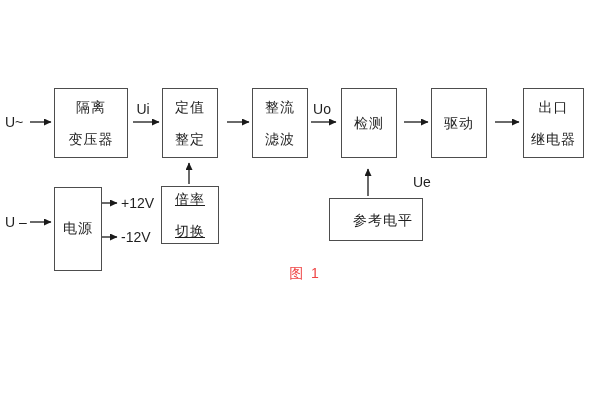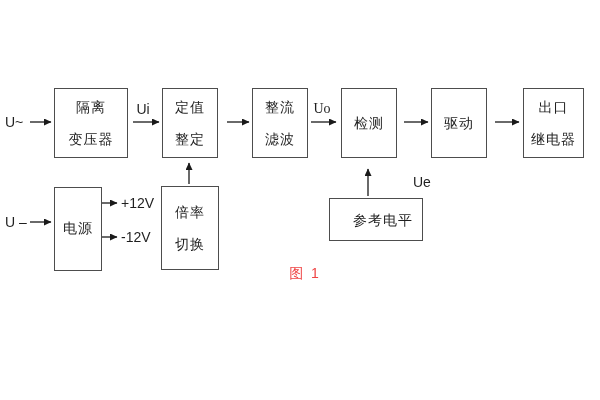--- a/index.html
+++ b/index.html
@@ -37,34 +37,34 @@
     text-align: center;
     letter-spacing: 1px;
   }
   .b-isolation  { left: 54px;  top: 88px;  width: 74px; height: 70px; }
   .b-setting    { left: 162px; top: 88px;  width: 56px; height: 70px; }
   .b-rectifier  { left: 252px; top: 88px;  width: 56px; height: 70px; }
   .b-level      { left: 341px; top: 88px;  width: 56px; height: 70px; }
   .b-drive      { left: 431px; top: 88px;  width: 56px; height: 70px; }
   .b-relay      { left: 523px; top: 88px;  width: 61px; height: 70px; }
   .b-power      { left: 54px;  top: 187px; width: 48px; height: 84px; font-family: Liberation Serif, serif; }
-  .b-rate       { left: 161px; top: 186px; width: 58px; height: 84px; }
+  .b-rate       { left: 161px; top: 186px; width: 58px; height: 58px; text-decoration: underline; }
   .b-reference  { left: 329px; top: 198px; width: 94px; height: 43px; padding-left: 14px; }
 
   .lbl {
     position: absolute;
     font-size: 14px;
     line-height: 16px;
     color: #1f1f1f;
     white-space: nowrap;
   }
   .lbl-uac   { left: 5px;   top: 114px; }
   .lbl-udc   { left: 5px;   top: 214px; }
   .lbl-ui    { left: 128px; top: 101px; width: 30px; text-align: center; }
-  .lbl-uo    { left: 306px; top: 101px; width: 32px; text-align: center; font-family: Liberation Serif, serif; }
+  .lbl-uo    { left: 306px; top: 101px; width: 32px; text-align: center; }
   .lbl-plus  { left: 121px; top: 195px; }
   .lbl-minus { left: 121px; top: 229px; }
   .lbl-ue    { left: 377px; top: 174px; margin-left: 36px; }
 
   .caption {
     position: absolute;
     left: 275px;
     top: 265px;
     width: 60px;
     text-align: center;

